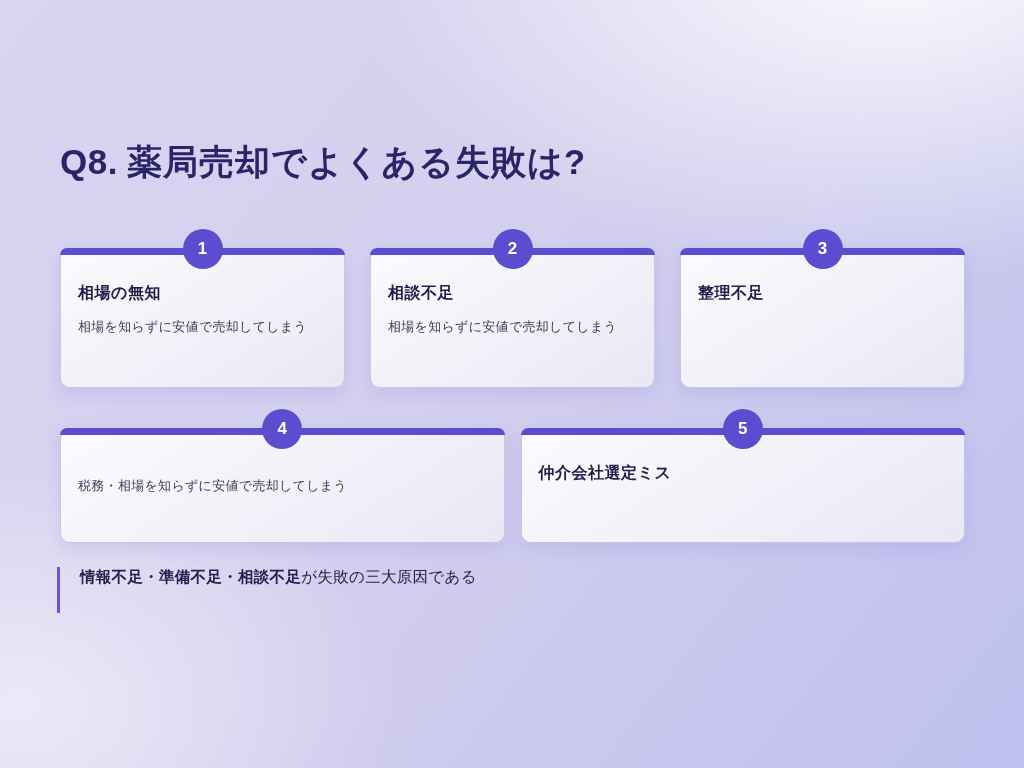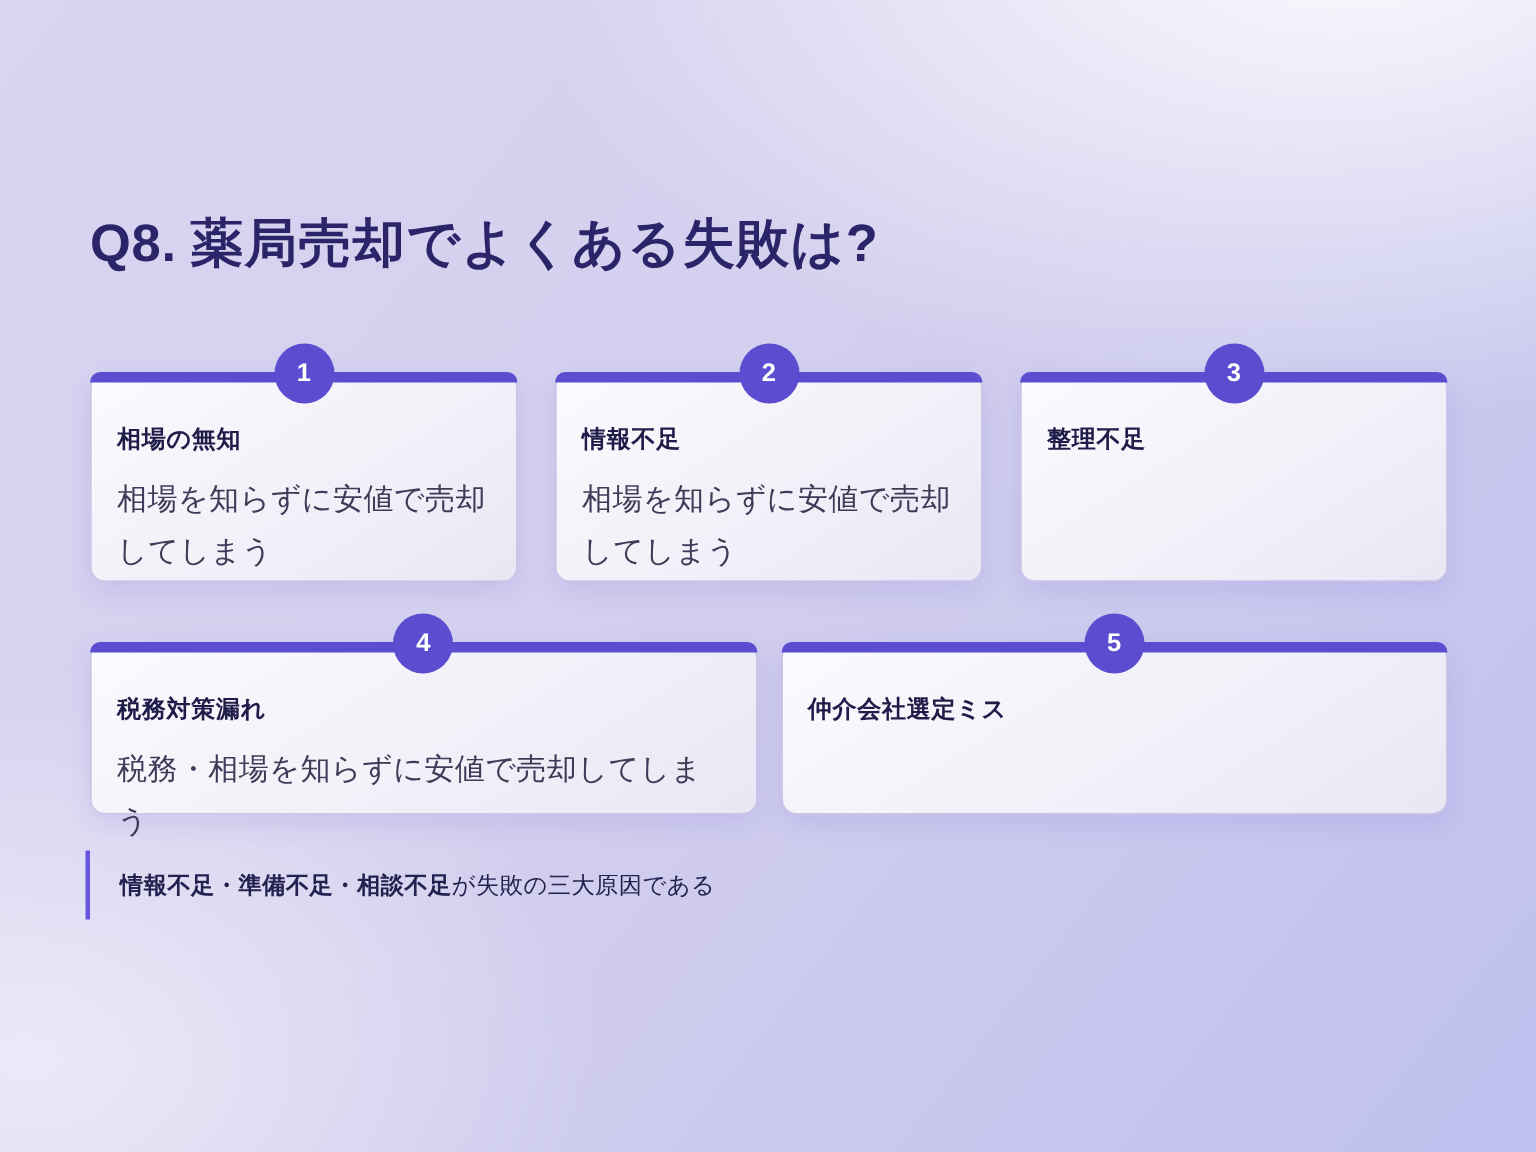--- a/index.html
+++ b/index.html
@@ -72,34 +72,33 @@
     justify-content: center;
   }
   .card-title {
     font-size: 16px;
     font-weight: 700;
     color: #201c4a;
     letter-spacing: 0.5px;
   }
   .card-desc {
     margin-top: 12px;
-    font-size: 20px;
+    font-size: 13px;
     line-height: 1.75;
     color: #3c3c58;
     letter-spacing: 0.3px;
   }
   .takeaway {
     position: absolute;
     left: 57px;
     top: 567px;
     height: 46px;
     border-left: 3px solid #6657e0;
     padding-left: 20px;
     display: flex;
-    align-items: center;
     font-size: 15.5px;
     color: #232150;
     letter-spacing: 0.3px;
     white-space: nowrap;
   }
   .takeaway .hl { font-weight: 700; }
 </style>
 </head>
 <body>
 
@@ -114,38 +113,37 @@
     <div class="card">
       <div class="card-topbar"></div>
       <div class="card-badge">1</div>
       <div class="card-title">相場の無知</div>
       <div class="card-desc">相場を知らずに安値で売却してしまう</div>
     </div>
 
     <div class="card">
       <div class="card-topbar"></div>
       <div class="card-badge">2</div>
-      <div class="card-title">情報不足</div>
+      <div class="card-title">相談不足</div>
       <div class="card-desc">相場を知らずに安値で売却してしまう</div>
     </div>
 
     <div class="card">
       <div class="card-topbar"></div>
       <div class="card-badge">3</div>
       <div class="card-title">整理不足</div>
     </div>
 
   </div>
 
   <div class="cards-row row-2">
 
     <div class="card">
       <div class="card-topbar"></div>
       <div class="card-badge">4</div>
-      <div class="card-title">税務対策漏れ</div>
       <div class="card-desc">税務・相場を知らずに安値で売却してしまう</div>
     </div>
 
     <div class="card">
       <div class="card-topbar"></div>
       <div class="card-badge">5</div>
       <div class="card-title">仲介会社選定ミス</div>
     </div>
 
   </div>

